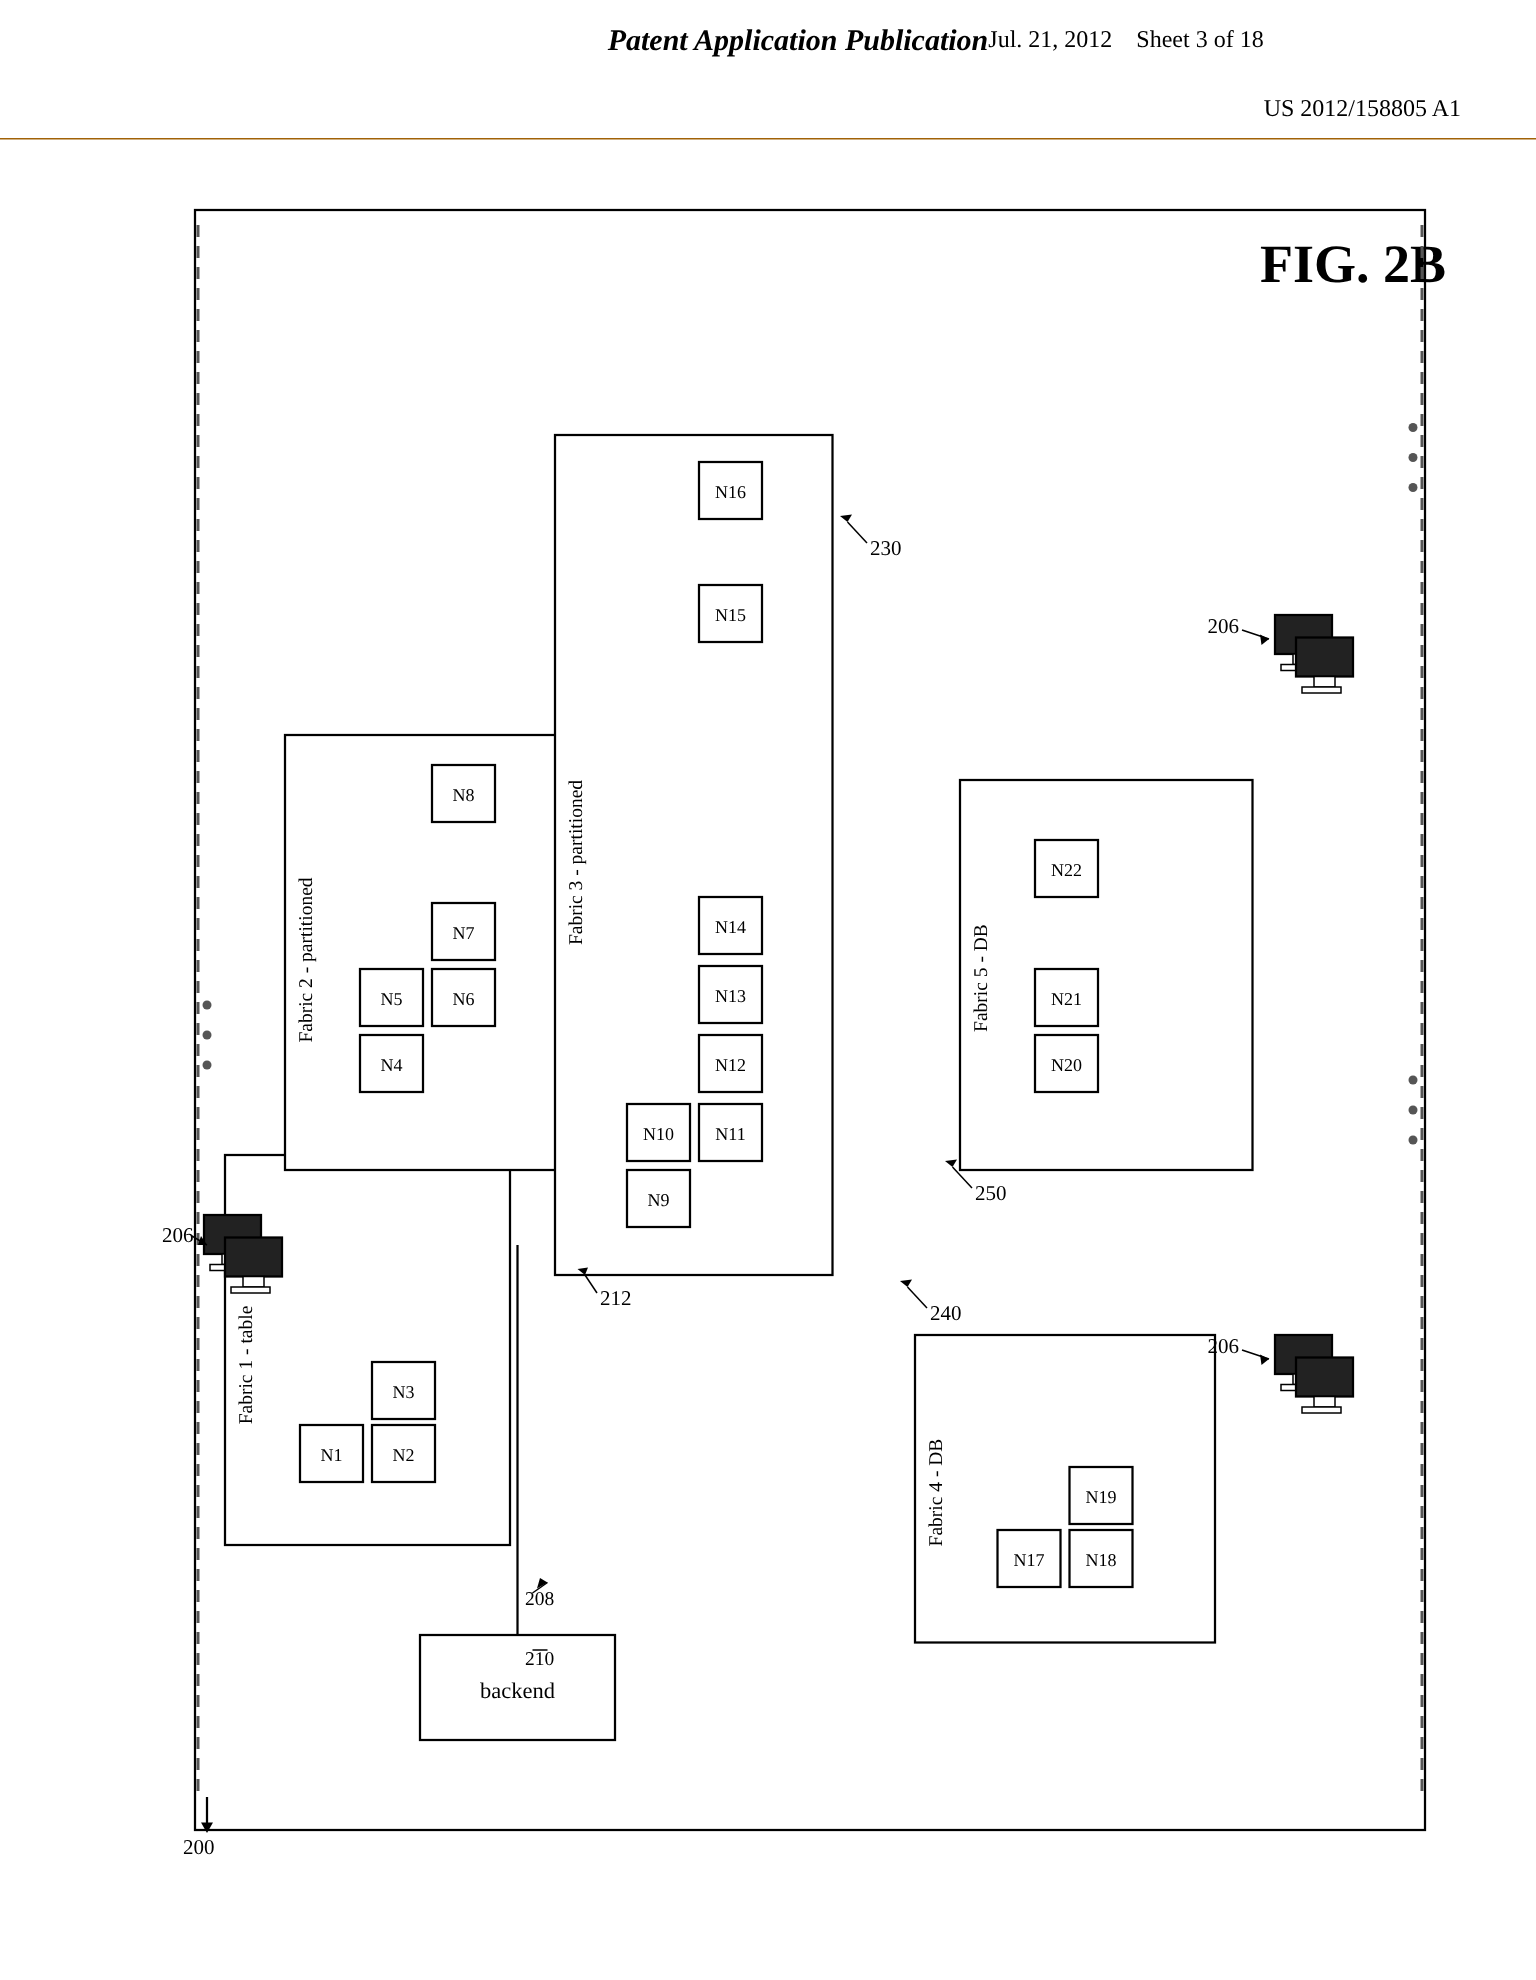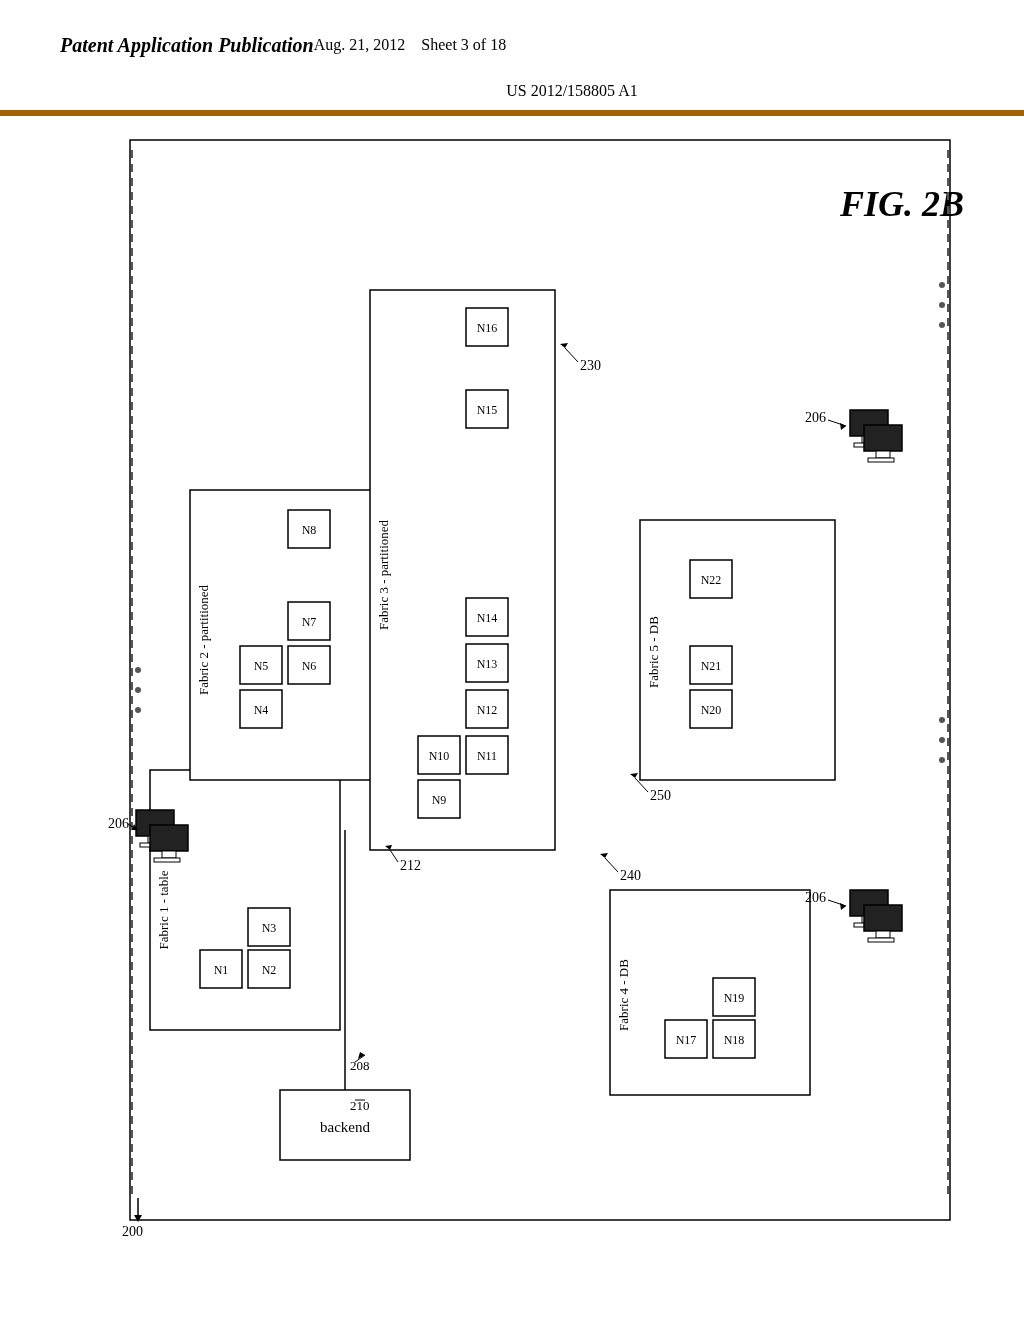--- a/index.html
+++ b/index.html
@@ -7,24 +7,24 @@
       background: #fff;
       font-family: 'Times New Roman', Times, serif;
       width: 1024px;
       height: 1320px;
       overflow: hidden;
       position: relative;
     }
 
     .header {
       display: flex;
-      justify-content: flex-start;
+      justify-content: flex-end;
       align-items: flex-start;
-      padding: 34px 50px 10px 60px;
-      border-bottom: 6px solid #a16207;
+      padding: 16px 50px 10px 60px;
+      border-bottom: 1px solid #a16207;
     }
 
     .header-left {
       font-size: 20px;
       font-weight: bold;
       font-style: italic;
     }
 
     .header-center {
       font-size: 16px;
@@ -37,31 +37,29 @@
       text-align: right;
       margin-top: 48px;
     }
 
     .fig-label {
       position: absolute;
       top: 155px;
       right: 60px;
       font-size: 36px;
       font-weight: bold;
-      font-style: italic;
-      margin-top: 28px;
     }
   </style>
 </head>
 <body>
 
 <div class="header">
   <div class="header-left">Patent Application Publication</div>
   <div class="header-center">
-    <span>Aug. 21, 2012</span>&nbsp;&nbsp;&nbsp;
+    <span>Jul. 21, 2012</span>&nbsp;&nbsp;&nbsp;
     <span>Sheet 3 of 18</span>
   </div>
   <div class="header-right">US 2012/158805 A1</div>
 </div>
 
 <div class="fig-label">FIG. 2B</div>
 
 <svg style="position:absolute;top:130px;left:50px;width:930px;height:1160px;">
 
   <rect x="80" y="10" width="820" height="1080" fill="none" stroke="#000" stroke-width="1.5"></rect>

